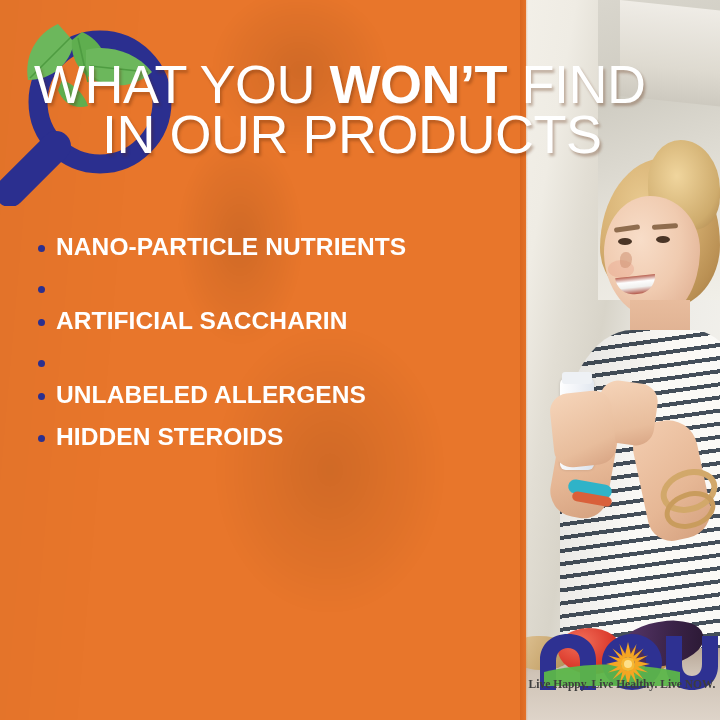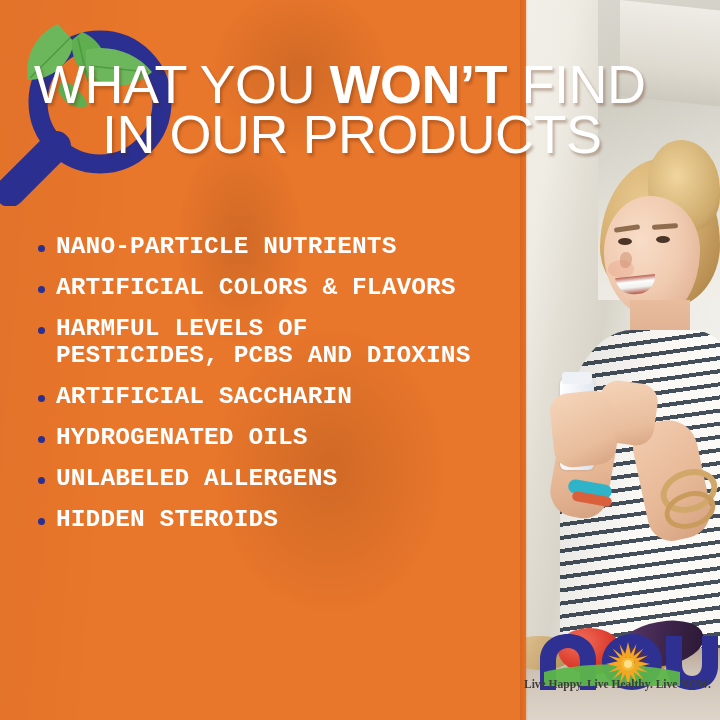--- a/index.html
+++ b/index.html
@@ -94,27 +94,27 @@
   
   .headline{position:absolute;left:34px;top:60px;width:660px;
     color:#ffffff;letter-spacing:-.5px;line-height:.92;
     text-shadow:2px 3px 3px rgba(90,40,10,.33);}
   .hl-line{display:block;white-space:nowrap;font-size:54px;font-weight:400;}
   .hl-line.l2{padding-left:68px;font-size:54px;}
   .hl-strong{font-weight:700;}
 
   
   .list{position:absolute;left:38px;top:234px;width:480px;}
-  .item{display:flex;align-items:flex-start;margin-bottom:15px;font-family:Liberation Mono, monospace;}
+  .item{display:flex;align-items:flex-start;margin-bottom:15px;}
   .dot{flex:0 0 auto;width:7px;height:7px;border-radius:50%;background:#2b2f8f;margin:11px 11px 0 0;}
   .item-text{color:#ffffff;font-size:24.5px;font-weight:700;line-height:1.07;letter-spacing:.1px;white-space:pre-line;}
 
   
   .now-logo{position:absolute;left:524px;top:624px;width:196px;height:74px;}
-  .tagline{position:absolute;left:524px;top:678px;width:196px;
+  .tagline{position:absolute;left:524px;top:678px;width:196px;text-align:center;
     color:#3d3d3d;font-size:11.5px;font-weight:700;font-family:"Liberation Serif",serif;}
 </style>
 </head>
 <body>
 
 <div class="poster">
 
   <div class="photo">
     <div class="photo-wall"></div>
     <div class="photo-wall2"></div>
@@ -183,34 +183,27 @@
     <span class="hl-line l2">IN OUR PRODUCTS</span>
   </div>
 
   <div class="list">
     <div class="item">
       <span class="dot"></span>
       <span class="item-text">NANO-PARTICLE NUTRIENTS</span>
     </div>
     <div class="item">
       <span class="dot"></span>
-      <span class="item-text">ARTIFICIAL COLORS &amp; FLAVORS</span>
-    </div>
-    <div class="item">
-      <span class="dot"></span>
-      <span class="item-text">HARMFUL LEVELS OF
-PESTICIDES, PCBS AND DIOXINS</span>
     </div>
     <div class="item">
       <span class="dot"></span>
       <span class="item-text">ARTIFICIAL SACCHARIN</span>
     </div>
     <div class="item">
       <span class="dot"></span>
-      <span class="item-text">HYDROGENATED OILS</span>
     </div>
     <div class="item">
       <span class="dot"></span>
       <span class="item-text">UNLABELED ALLERGENS</span>
     </div>
     <div class="item">
       <span class="dot"></span>
       <span class="item-text">HIDDEN STEROIDS</span>
     </div>
   </div>

